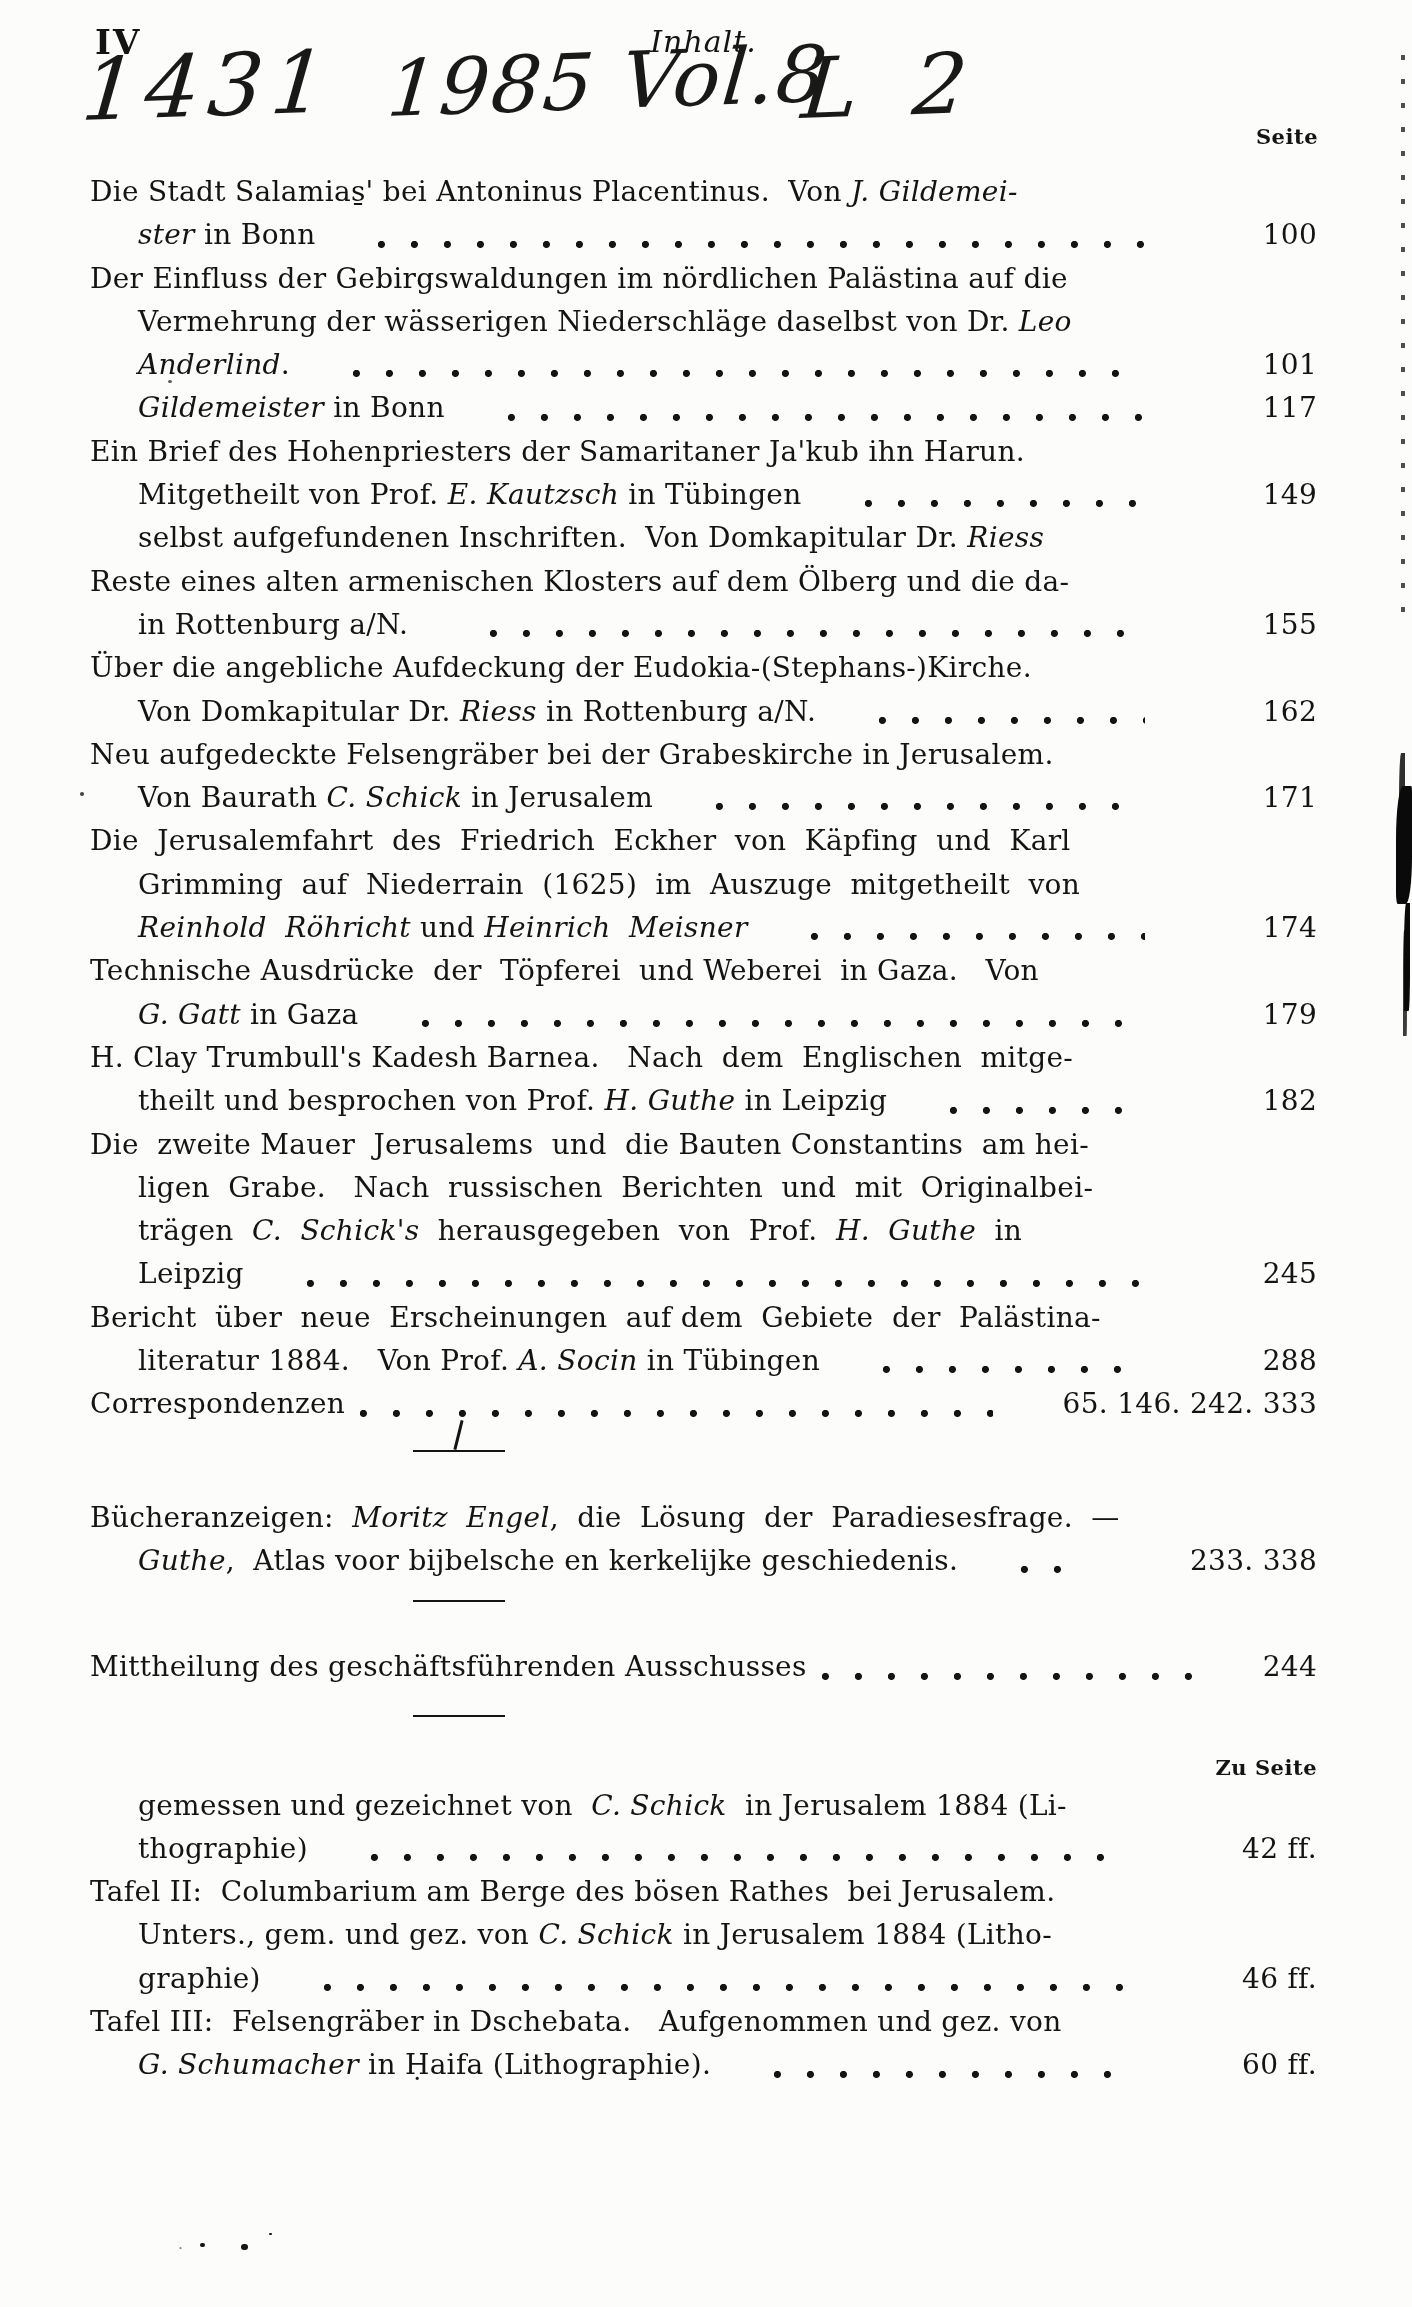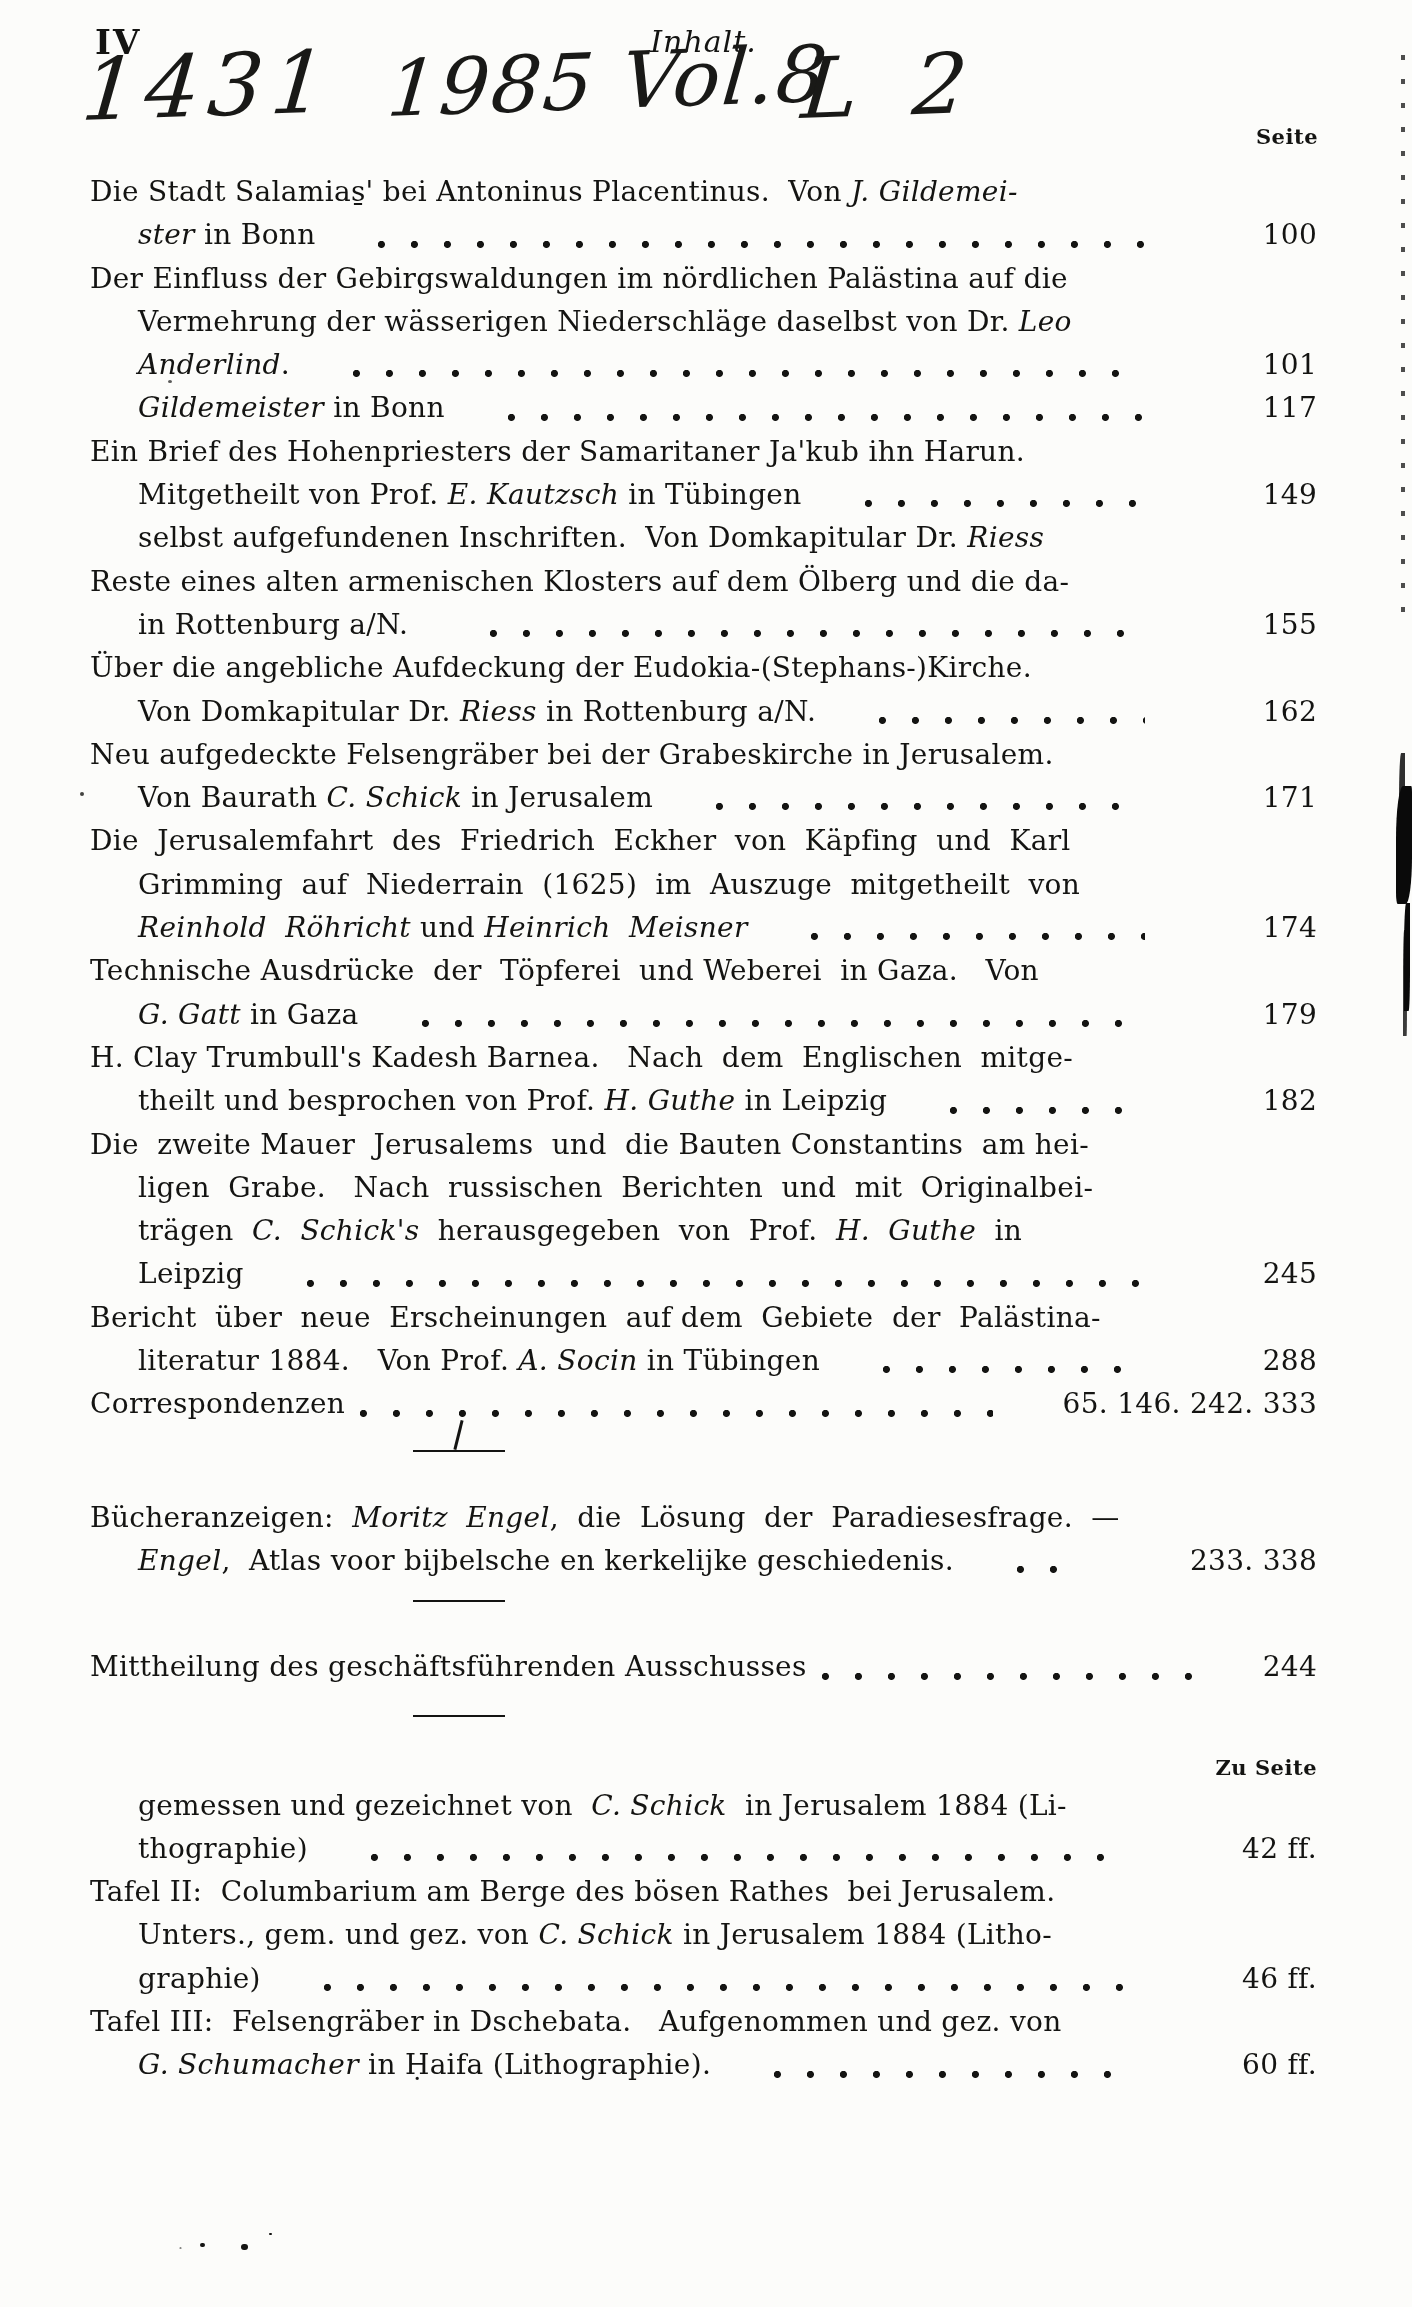--- a/index.html
+++ b/index.html
@@ -230,21 +230,21 @@
       <span class="pagenum">65. 146. 242. 333</span>
     </div>
     <div class="divider divider-1">
       <span class="rule"></span>
       <span class="slash"></span>
     </div>
     <div class="row">
       <span class="line-text"><span>Bücheranzeigen:  </span><span class="it">Moritz  Engel</span><span>,  die  Lösung  der  Paradiesesfrage.  —</span></span>
     </div>
     <div class="row indent">
-      <span class="line-text"><span class="it">Engel</span><span>,  Atlas voor bijbelsche en kerkelijke geschiedenis.</span></span>
+      <span class="line-text"><span class="it">Guthe</span><span>,  Atlas voor bijbelsche en kerkelijke geschiedenis.</span></span>
       <span class="leader"></span>
       <span class="pagenum">233. 338</span>
     </div>
     <div class="divider divider-2">
       <span class="rule"></span>
     </div>
     <div class="row">
       <span class="line-text"><span>Mittheilung des geschäftsführenden Ausschusses</span></span>
       <span class="leader"></span>
       <span class="pagenum">244</span>

